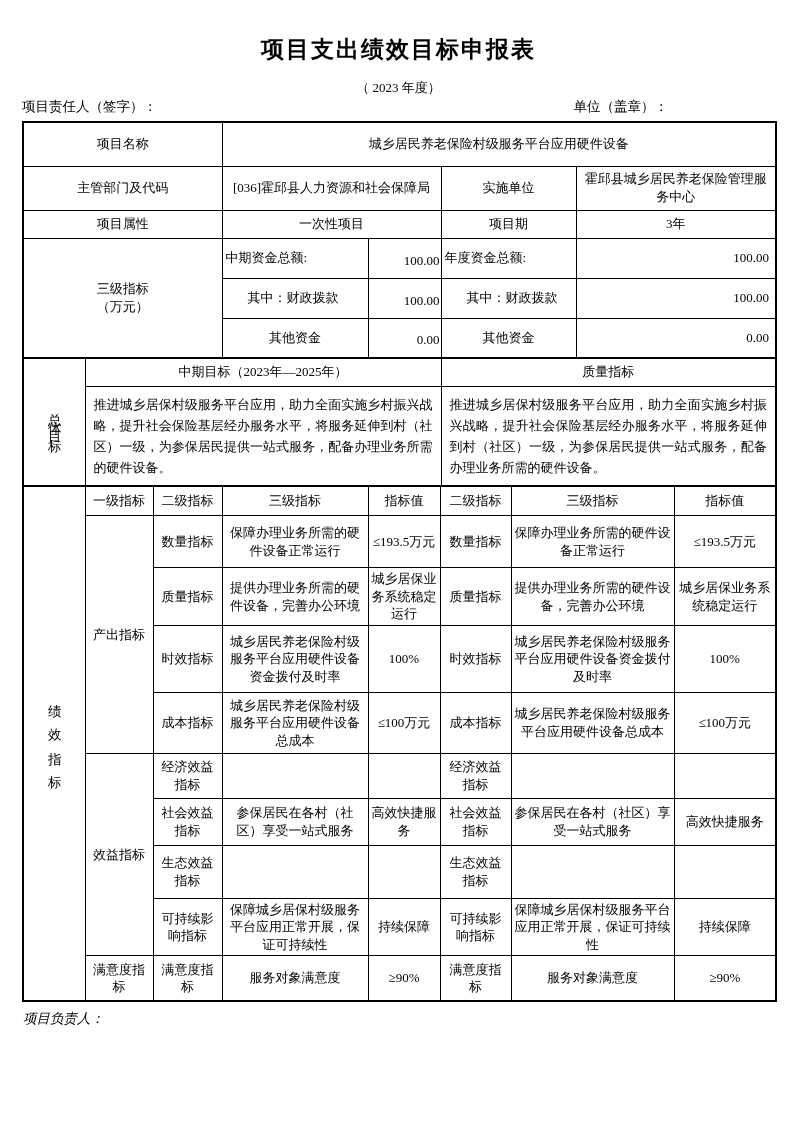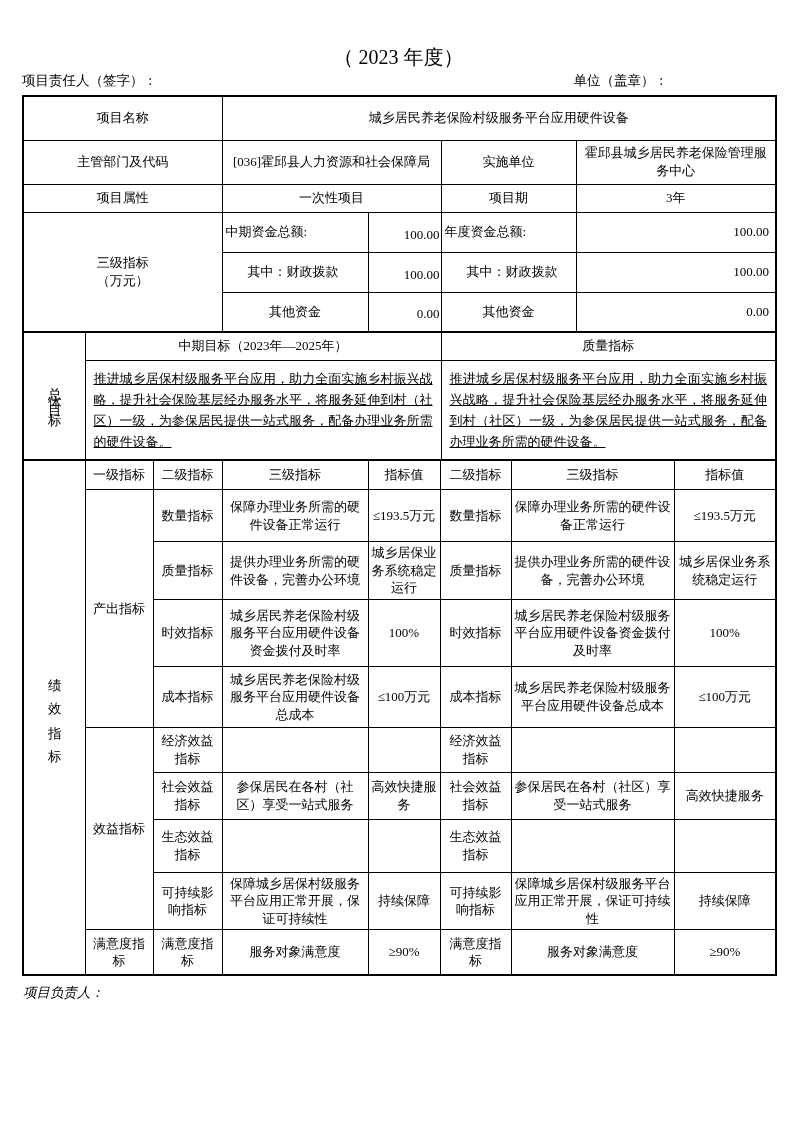--- a/index.html
+++ b/index.html
@@ -16,21 +16,21 @@
   .doc-title {
     text-align: center;
     font-family: "Liberation Sans", "DejaVu Sans", sans-serif;
     font-weight: bold;
     font-size: 23px;
     letter-spacing: 2px;
     margin-top: 4px;
   }
   .doc-subtitle {
     text-align: center;
-    font-size: 20px;
+    font-size: 13px;
     margin-top: 14px;
   }
   .sign-row {
     display: flex;
     justify-content: space-between;
     font-size: 13.5px;
     margin-top: 1px;
     margin-bottom: 5px;
   }
   .sign-row .right { padding-right: 107px; }
@@ -79,21 +79,20 @@
   td.num-annual {
     text-align: right;
     padding-right: 6px;
   }
   td.goal-text {
     text-align: justify;
     vertical-align: top;
     padding: 7px 8px;
     line-height: 1.62;
     font-size: 13px;
-    text-decoration: underline;
   }
   .vtext {
     writing-mode: vertical-lr;
     text-orientation: upright;
     display: inline-block;
     font-size: 13.5px;
   }
   .sp-goal { letter-spacing: 9px; }
   .sp-perf { letter-spacing: 24px; }
 
@@ -102,20 +101,21 @@
     margin-top: 8px;
     padding-left: 1px;
     font-style: italic;
   }
 </style>
 </head>
 <body>
 
 <div class="page">
 
+  <div class="doc-title">项目支出绩效目标申报表</div>
   <div class="doc-subtitle">（ 2023 年度）</div>
 
   <div class="sign-row">
     <span class="left">项目责任人（签字）：</span>
     <span class="right">单位（盖章）：</span>
   </div>
 
   <table>
     <colgroup>
       <col style="width:199px">

